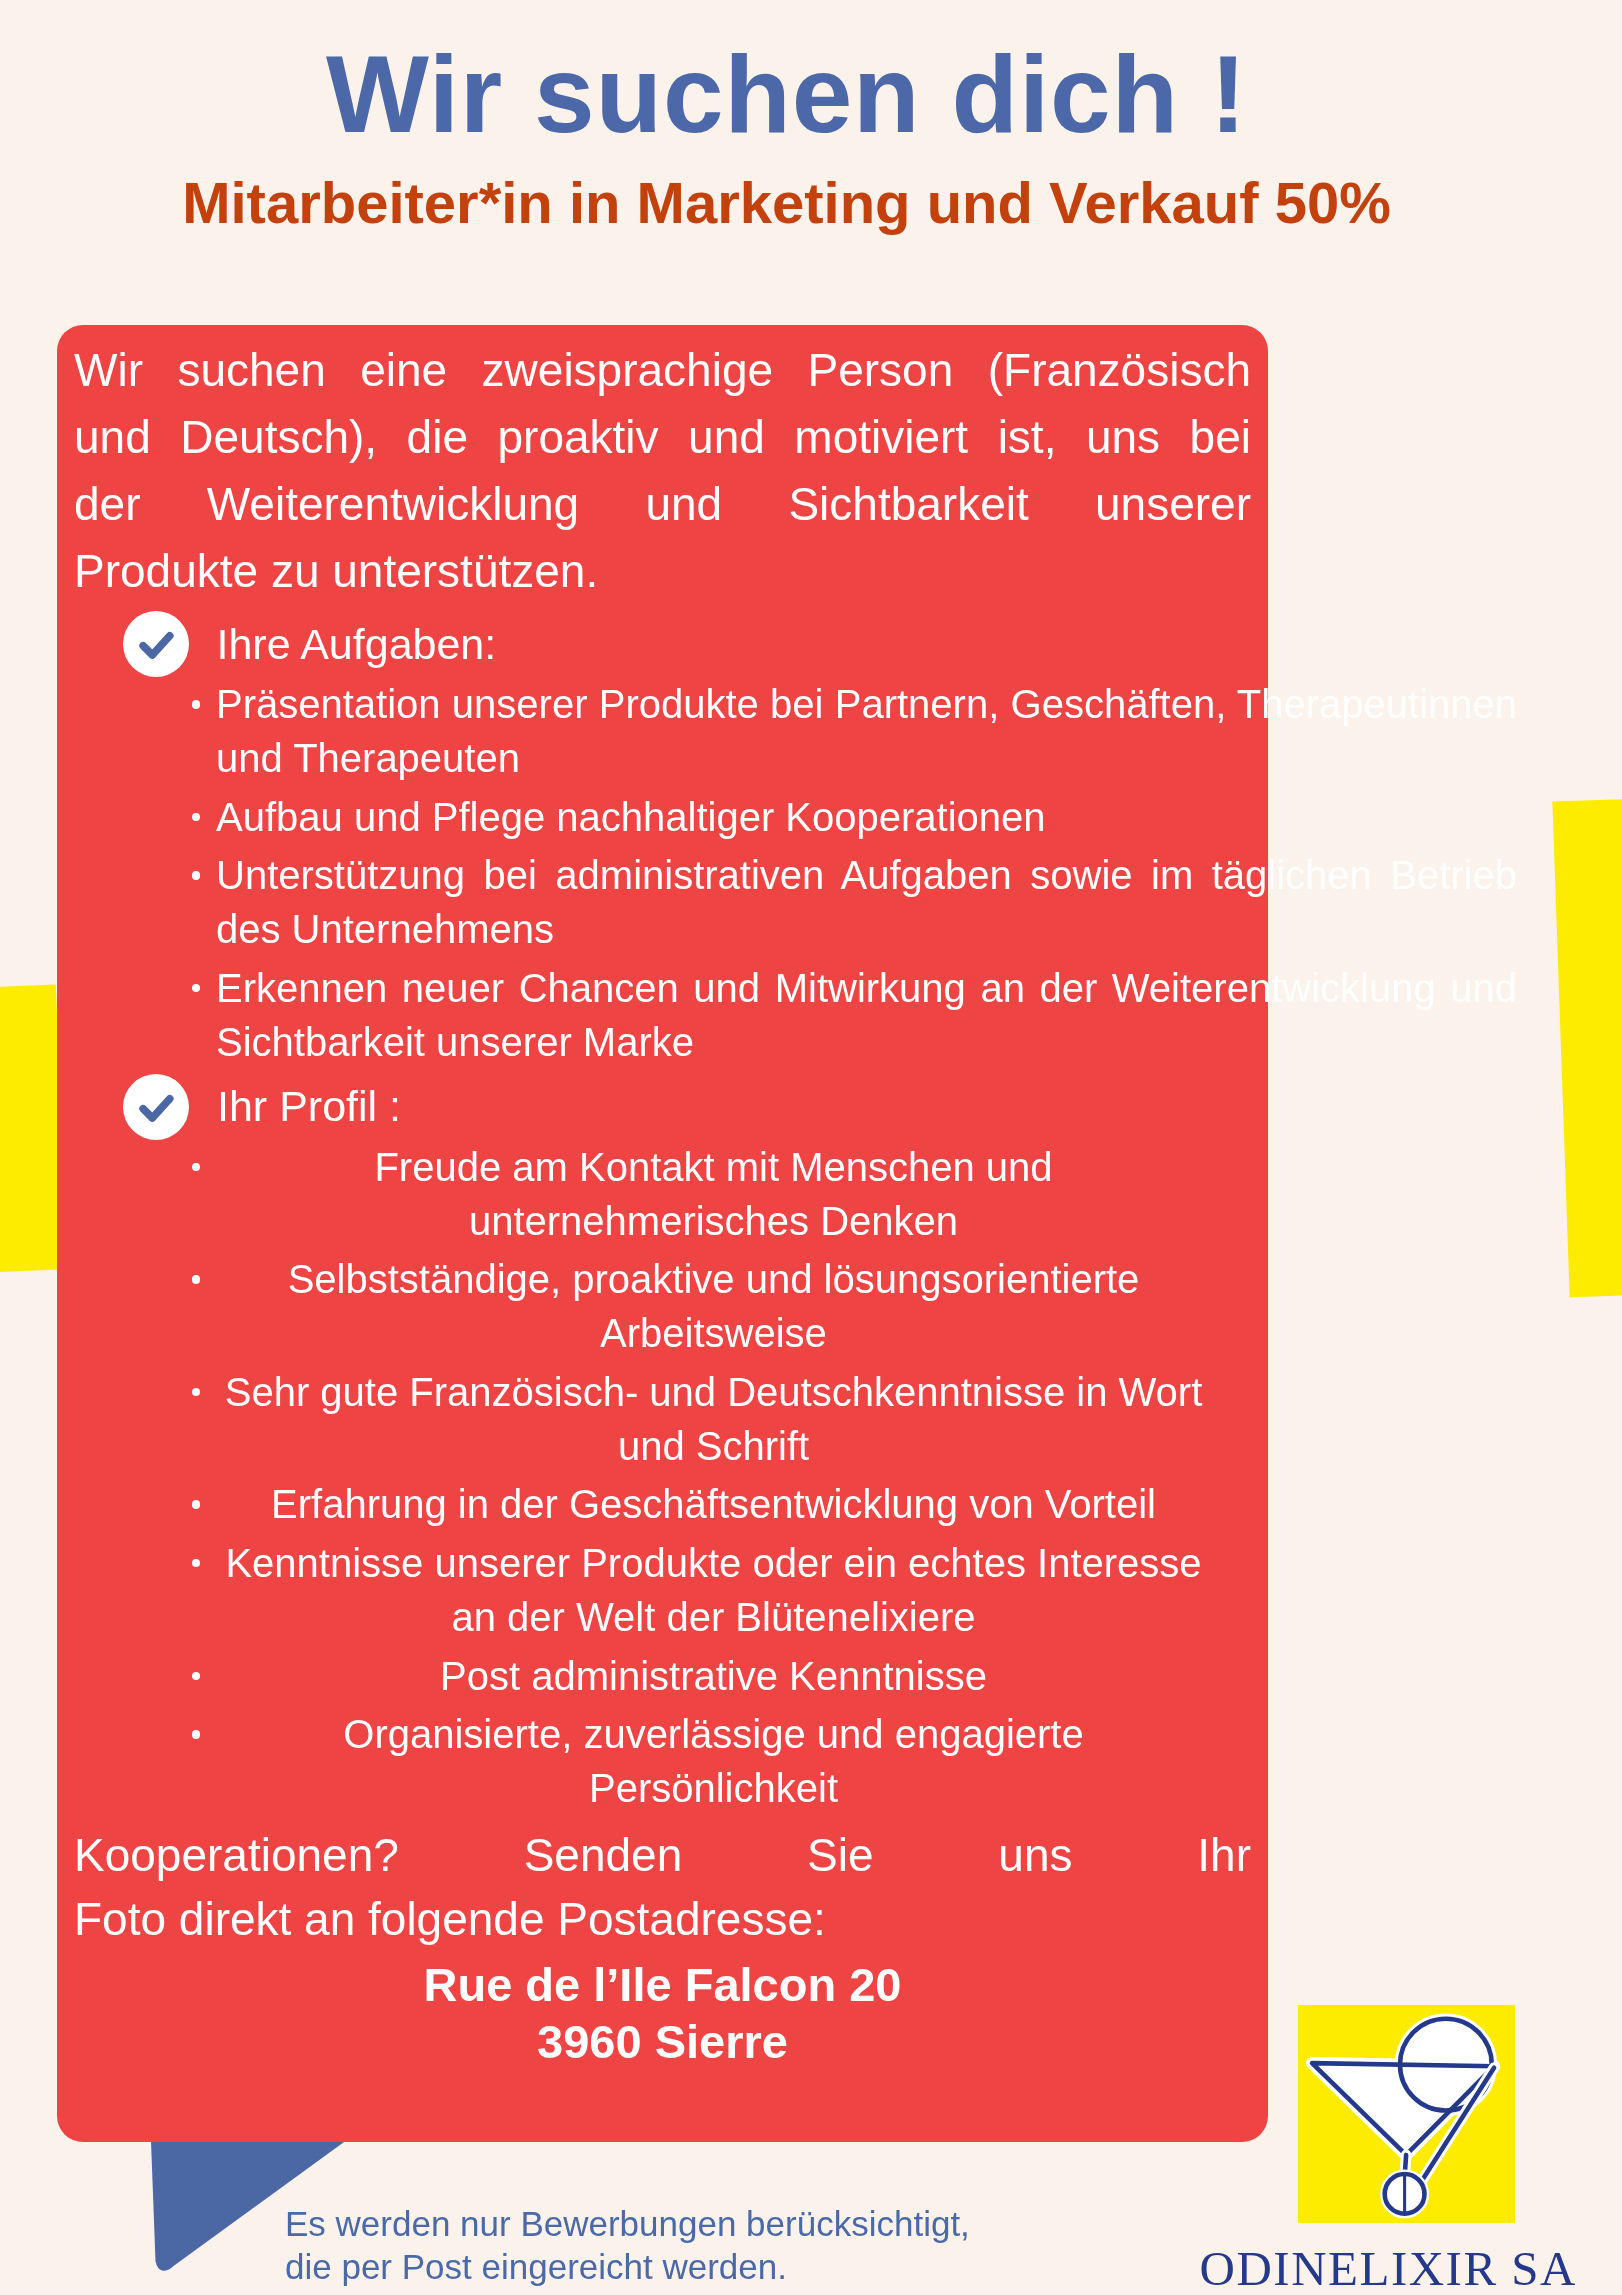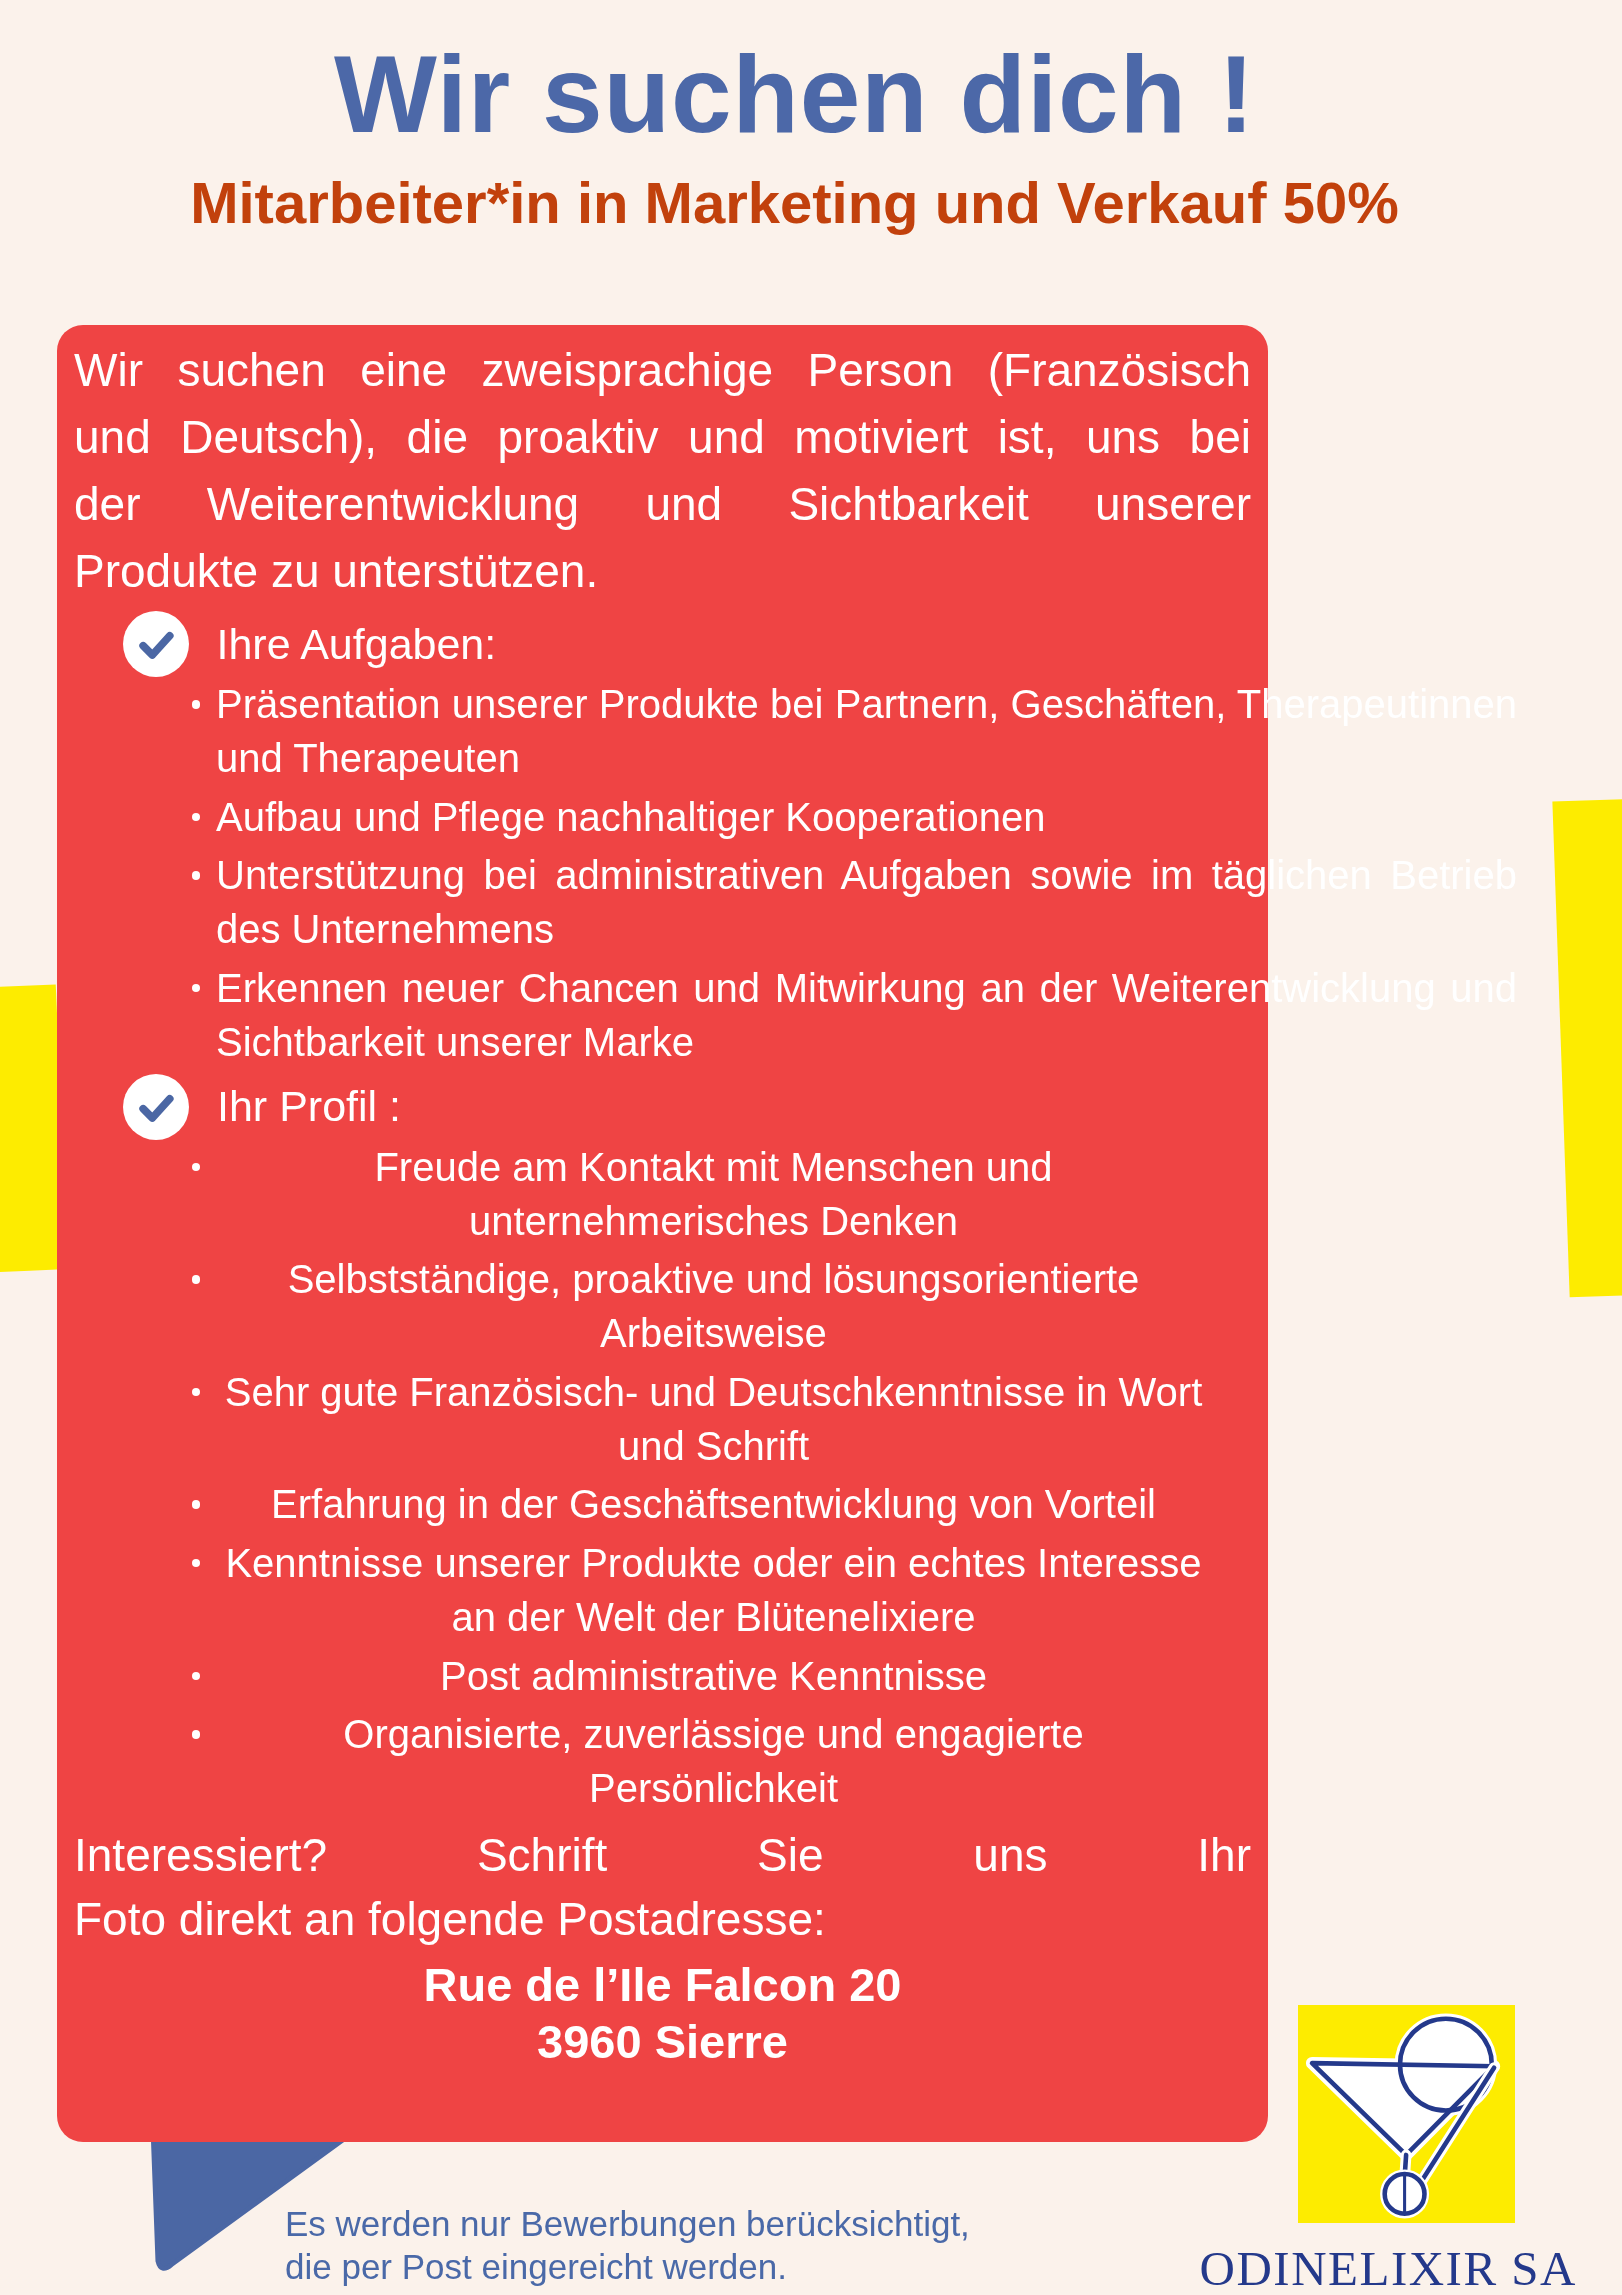--- a/index.html
+++ b/index.html
@@ -5,21 +5,21 @@
   * { margin:0; padding:0; box-sizing:border-box; }
   html,body { width:1623px; height:2295px; }
   body {
     position:relative;
     background:#fbf2eb;
     font-family:"Liberation Sans", sans-serif;
     overflow:hidden;
   }
 
   
-  .header { position:absolute; left:8px; top:0; width:1573px; text-align:center; z-index:3; }
+  .header { position:absolute; left:0; top:0; width:1573px; text-align:center; z-index:3; }
   .title {
     margin-top:32px;
     font-size:109px; font-weight:700; letter-spacing:0.8px;
     color:#4c68a8; line-height:1.15;
   }
   .subtitle {
     margin-top:10.7px;
     font-size:58px; font-weight:700; letter-spacing:0px;
     color:#c2410c; line-height:1.2;
   }
@@ -148,21 +148,21 @@
     <li>Freude am Kontakt mit Menschen und unternehmerisches Denken</li>
     <li>Selbstständige, proaktive und lösungsorientierte Arbeitsweise</li>
     <li>Sehr gute Französisch- und Deutschkenntnisse in Wort und Schrift</li>
     <li>Erfahrung in der Geschäftsentwicklung von Vorteil</li>
     <li>Kenntnisse unserer Produkte oder ein echtes Interesse an der Welt der Blütenelixiere</li>
     <li>Post administrative Kenntnisse</li>
     <li>Organisierte, zuverlässige und engagierte Persönlichkeit</li>
   </ul>
 
   <div class="closing">
-    <span class="line">Interessiert? Schrift Sie uns Ihr</span>
+    <span class="line">Kooperationen? Senden Sie uns Ihr</span>
     <span class="line last">Foto direkt an folgende Postadresse:</span>
   </div>
 
   <div class="address">
     <div>Rue de l’Ile Falcon 20</div>
     <div>3960 Sierre</div>
   </div>
 
 </div>
 

